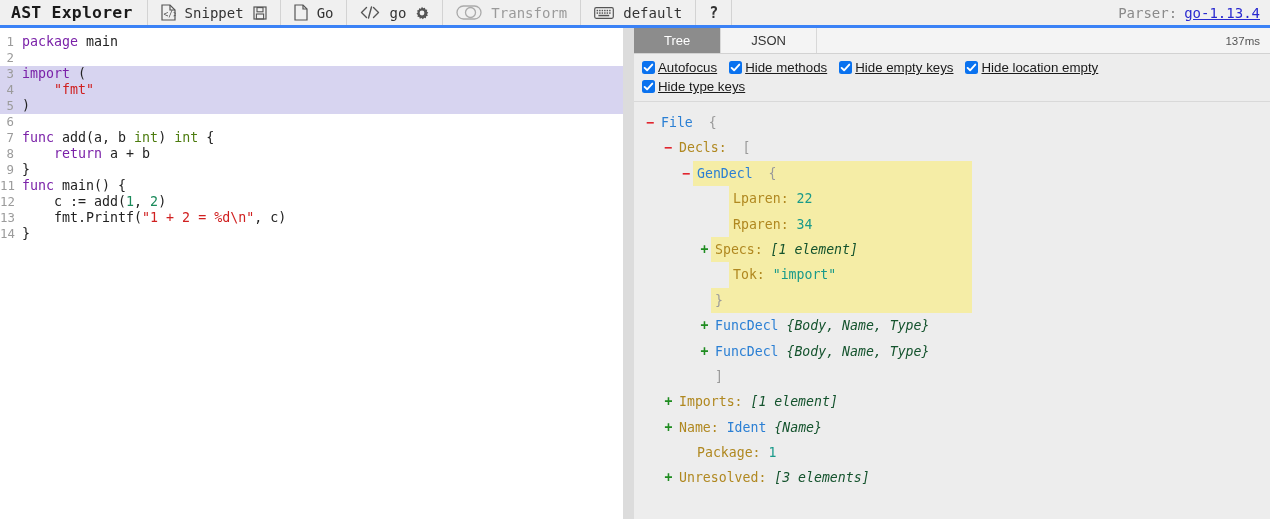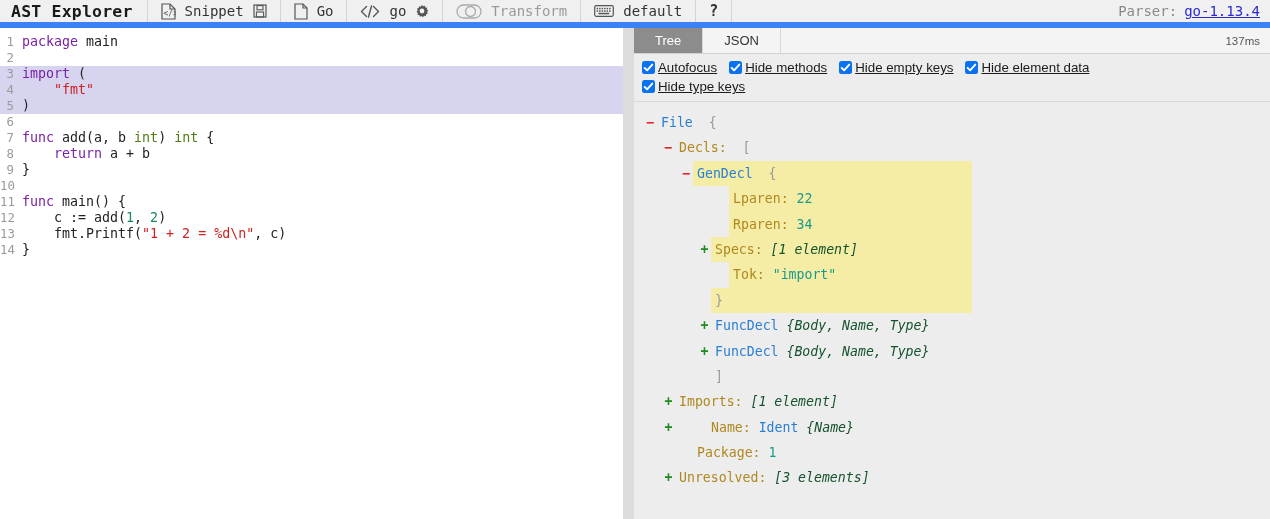--- a/index.html
+++ b/index.html
@@ -11,21 +11,21 @@
     font-family: "Liberation Sans", sans-serif;
   }
 
   #app { width: 1270px; height: 519px; position: relative; }
 
   
   #toolbar {
     height: 28px;
     width: 100%;
     background: #f0f0f0;
-    border-bottom: 6px solid #3b82f6;
+    border-bottom: 3px solid #3b82f6;
     display: flex;
     align-items: stretch;
     font-family: "DejaVu Sans Mono", monospace;
     position: relative;
   }
   .tb-group {
     display: flex;
     align-items: center;
     gap: 9px;
     padding: 0 13px;
@@ -131,21 +131,21 @@
   
   #tabs {
     height: 26px;
     display: flex;
     align-items: stretch;
     background: #f4f4f4;
     border-bottom: 1px solid #d2d2d2;
     flex: 0 0 26px;
   }
   .tab {
-    padding: 0 21px;
+    padding: 0 30px;
     display: flex;
     align-items: center;
     justify-content: center;
     font-size: 13px;
     color: #333;
     border-right: 1px solid #d8d8d8;
     cursor: pointer;
     font-family: "Liberation Sans", sans-serif;
   }
   .tab.active {
@@ -335,21 +335,20 @@
       <div id="code">
           <div class="cm-line"><span class="ln">1</span><span><span class="k-kw">package</span><span class="ct"> main</span></span></div>
           <div class="cm-line"><span class="ln">2</span><span></span></div>
           <div class="cm-line sel"><span class="ln">3</span><span><span class="k-kw">import</span><span class="ct"> (</span></span></div>
           <div class="cm-line sel"><span class="ln">4</span><span><span class="ct">    </span><span class="k-str">"fmt"</span></span></div>
           <div class="cm-line sel"><span class="ln">5</span><span><span class="ct">)</span></span></div>
           <div class="cm-line"><span class="ln">6</span><span></span></div>
           <div class="cm-line"><span class="ln">7</span><span><span class="k-kw">func</span><span class="ct"> add(a, b </span><span class="k-type">int</span><span class="ct">) </span><span class="k-type">int</span><span class="ct"> {</span></span></div>
           <div class="cm-line"><span class="ln">8</span><span><span class="ct">    </span><span class="k-kw">return</span><span class="ct"> a + b</span></span></div>
           <div class="cm-line"><span class="ln">9</span><span><span class="ct">}</span></span></div>
-          <div class="cm-line"><span class="ln">10</span><span></span></div>
           <div class="cm-line"><span class="ln">11</span><span><span class="k-kw">func</span><span class="ct"> main() {</span></span></div>
           <div class="cm-line"><span class="ln">12</span><span><span class="ct">    c := add(</span><span class="k-num">1</span><span class="ct">, </span><span class="k-num">2</span><span class="ct">)</span></span></div>
           <div class="cm-line"><span class="ln">13</span><span><span class="ct">    fmt.Printf(</span><span class="k-str">"1 + 2 = %d\n"</span><span class="ct">, c)</span></span></div>
           <div class="cm-line"><span class="ln">14</span><span><span class="ct">}</span></span></div>
         </div>
     </div>
 
     <div id="splitter"></div>
 
     <div id="right-pane">
@@ -385,21 +384,21 @@
                 </svg>
               </span>
               <span>Hide empty keys</span>
             </label>
             <label class="opt">
               <span class="cbx">
                 <svg width="13" height="13" viewBox="0 0 13 13">
                   <path d="M2.6 6.9 L5.1 9.3 L10.3 3.6" fill="none" stroke="#fff" stroke-width="1.9" stroke-linecap="round" stroke-linejoin="round"></path>
                 </svg>
               </span>
-              <span>Hide element data</span>
+              <span>Hide location empty</span>
             </label>
             <div style="flex-basis: 100%; height: 0px;"></div>
             <label class="opt">
               <span class="cbx">
                 <svg width="13" height="13" viewBox="0 0 13 13">
                   <path d="M2.6 6.9 L5.1 9.3 L10.3 3.6" fill="none" stroke="#fff" stroke-width="1.9" stroke-linecap="round" stroke-linejoin="round"></path>
                 </svg>
               </span>
               <span>Hide type keys</span>
             </label>
@@ -412,20 +411,20 @@
           <div class="tr"><span class="ind" style="width: 36px;"></span><span class="tg minus">−</span><span class="hl-box" style="padding-right: 8px; padding-left: 4px; min-width: 279px;"><span class="nm">GenDecl</span><span class="pun">  {</span></span></div>
           <div class="tr"><span class="ind" style="width: 72px;"></span><span class="tg none">&nbsp;</span><span class="hl-box" style="padding-right: 8px; padding-left: 4px; min-width: 243px;"><span class="key">Lparen:</span><span class="pun"> </span><span class="num">22</span></span></div>
           <div class="tr"><span class="ind" style="width: 72px;"></span><span class="tg none">&nbsp;</span><span class="hl-box" style="padding-right: 16px; padding-left: 4px; min-width: 243px;"><span class="key">Rparen:</span><span class="pun"> </span><span class="num">34</span></span></div>
           <div class="tr"><span class="ind" style="width: 54px;"></span><span class="tg plus">+</span><span class="hl-box" style="padding-right: 8px; padding-left: 4px; min-width: 261px;"><span class="key">Specs:</span><span class="pun"> </span><span class="meta">[1 element]</span></span></div>
           <div class="tr"><span class="ind" style="width: 72px;"></span><span class="tg none">&nbsp;</span><span class="hl-box" style="padding-right: 8px; padding-left: 4px; min-width: 243px;"><span class="key">Tok:</span><span class="pun"> </span><span class="str">"import"</span></span></div>
           <div class="tr"><span class="ind" style="width: 54px;"></span><span class="tg none">&nbsp;</span><span class="hl-box" style="padding-right: 8px; padding-left: 4px; min-width: 261px;"><span class="pun">}</span></span></div>
           <div class="tr"><span class="ind" style="width: 54px;"></span><span class="tg plus">+</span><span style="padding-left: 4px;"><span class="nm">FuncDecl</span><span class="pun"> </span><span class="meta">{Body, Name, Type}</span></span></div>
           <div class="tr"><span class="ind" style="width: 54px;"></span><span class="tg plus">+</span><span style="padding-left: 4px;"><span class="nm">FuncDecl</span><span class="pun"> </span><span class="meta">{Body, Name, Type}</span></span></div>
           <div class="tr"><span class="ind" style="width: 54px;"></span><span class="tg none">&nbsp;</span><span style="padding-left: 4px;"><span class="pun">]</span></span></div>
           <div class="tr"><span class="ind" style="width: 18px;"></span><span class="tg plus">+</span><span style="padding-left: 4px;"><span class="key">Imports:</span><span class="pun"> </span><span class="meta">[1 element]</span></span></div>
-          <div class="tr"><span class="ind" style="width: 18px;"></span><span class="tg plus">+</span><span style="padding-left: 4px; margin-left: 32px;"><span class="key">Name:</span><span class="pun"> </span><span class="nm">Ident</span><span class="pun"> </span><span class="meta">{Name}</span></span></div>
+          <div class="tr"><span class="ind" style="width: 18px;"></span><span class="tg plus">+</span><span style="padding-left: 4px;"><span class="key">Name:</span><span class="pun"> </span><span class="nm">Ident</span><span class="pun"> </span><span class="meta">{Name}</span></span></div>
           <div class="tr"><span class="ind" style="width: 36px;"></span><span class="tg none">&nbsp;</span><span style="padding-left: 4px;"><span class="key">Package:</span><span class="pun"> </span><span class="num">1</span></span></div>
           <div class="tr"><span class="ind" style="width: 18px;"></span><span class="tg plus">+</span><span style="padding-left: 4px;"><span class="key">Unresolved:</span><span class="pun"> </span><span class="meta">[3 elements]</span></span></div>
           <div class="tr"><span class="ind" style="width: 18px;"></span><span class="tg none">&nbsp;</span><span style="padding-left: 4px;"></span></div>
         </div>
     </div>
   </div>
 </div>
 
 </body></html>

